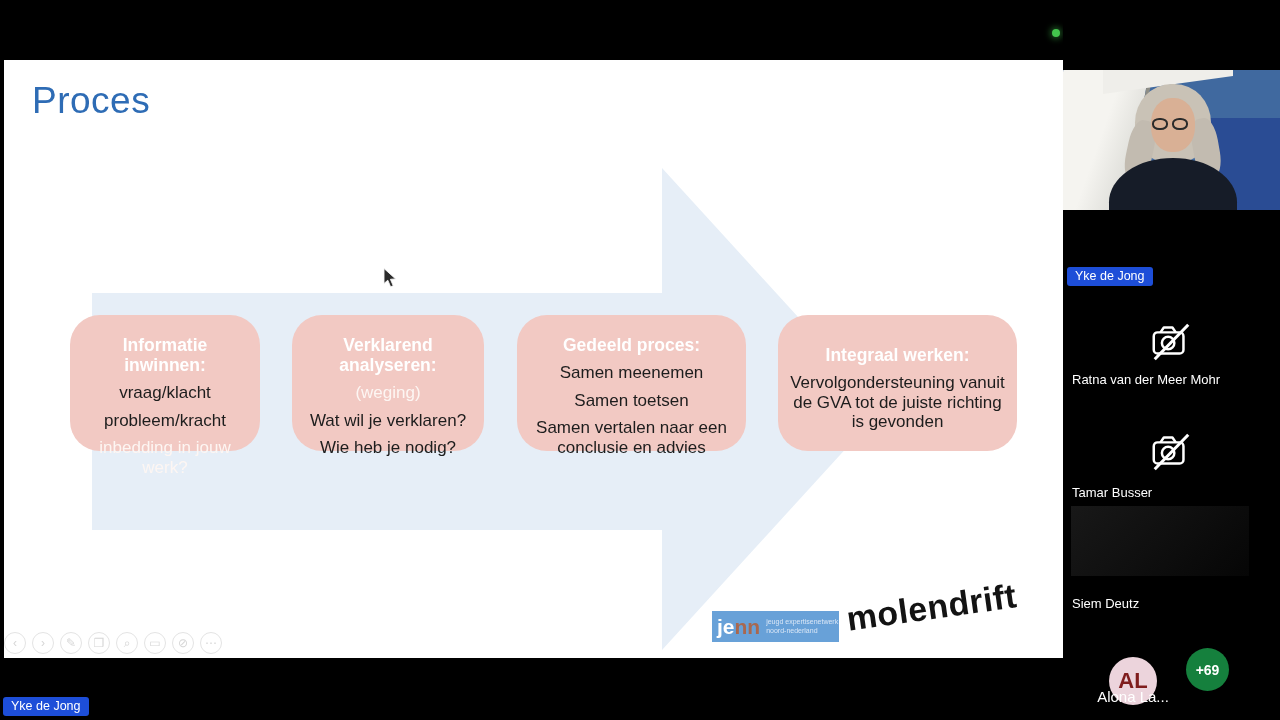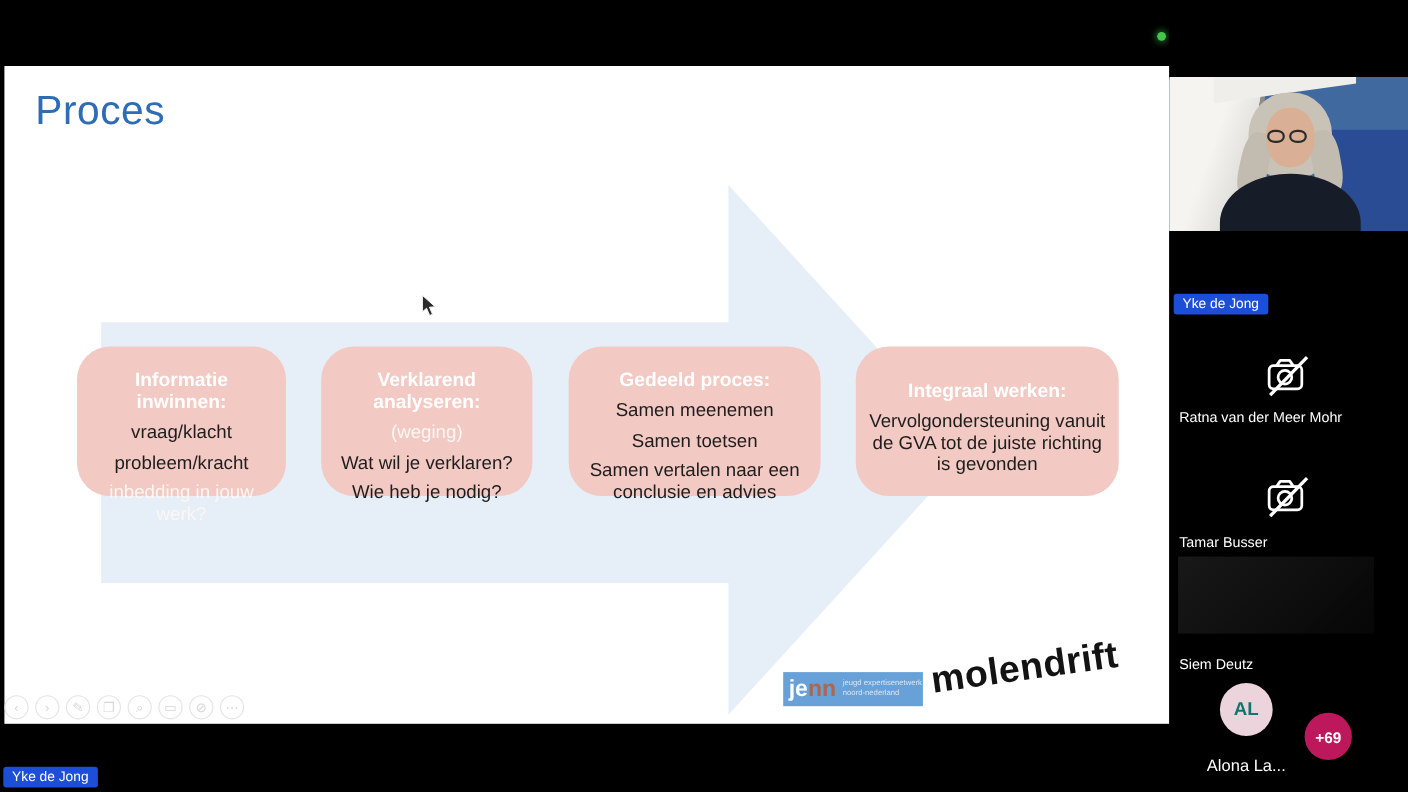--- a/index.html
+++ b/index.html
@@ -70,27 +70,27 @@
           border-radius:60% 60% 0 0 / 95% 95% 0 0;}
   #main-video-tag{position:absolute;left:4px;top:267px;}
 
   .cam-off{position:absolute;left:85px;width:46px;height:46px;}
   #cam-off-1{top:318px;} #cam-off-2{top:428px;}
   .pname{position:absolute;left:9px;color:#fff;font-size:13px;}
   #pname-1{top:372px;} #pname-2{top:485px;} #pname-3{top:596px;}
   #dark-tile{position:absolute;left:8px;top:506px;width:178px;height:70px;
              background:linear-gradient(135deg,#181818,#060606);}
 
-  #avatar-al{position:absolute;left:46px;top:621px;width:48px;height:48px;border-radius:50%;
-             background:#ecd4dc;color:#0f766e;font-weight:bold;font-size:17px;
+  #avatar-al{position:absolute;left:46px;top:657px;width:48px;height:48px;border-radius:50%;
+             background:#ecd4dc;color:#7f1d1d;font-weight:bold;font-size:22px;
              display:flex;align-items:center;justify-content:center;}
   #avatar-al-label{position:absolute;left:18px;top:688px;width:104px;text-align:center;
                    color:#fff;font-size:15px;}
   #overflow-badge{position:absolute;left:123px;top:648px;width:43px;height:43px;border-radius:50%;
-                  background:#be185d;color:#fff;font-size:14px;font-weight:bold;
+                  background:#15803d;color:#fff;font-size:14px;font-weight:bold;
                   display:flex;align-items:center;justify-content:center;}
 </style>
 </head>
 <body>
 
 <div id="screen">
 
   <div id="slide">
     <div id="slide-title">Proces</div>
 

